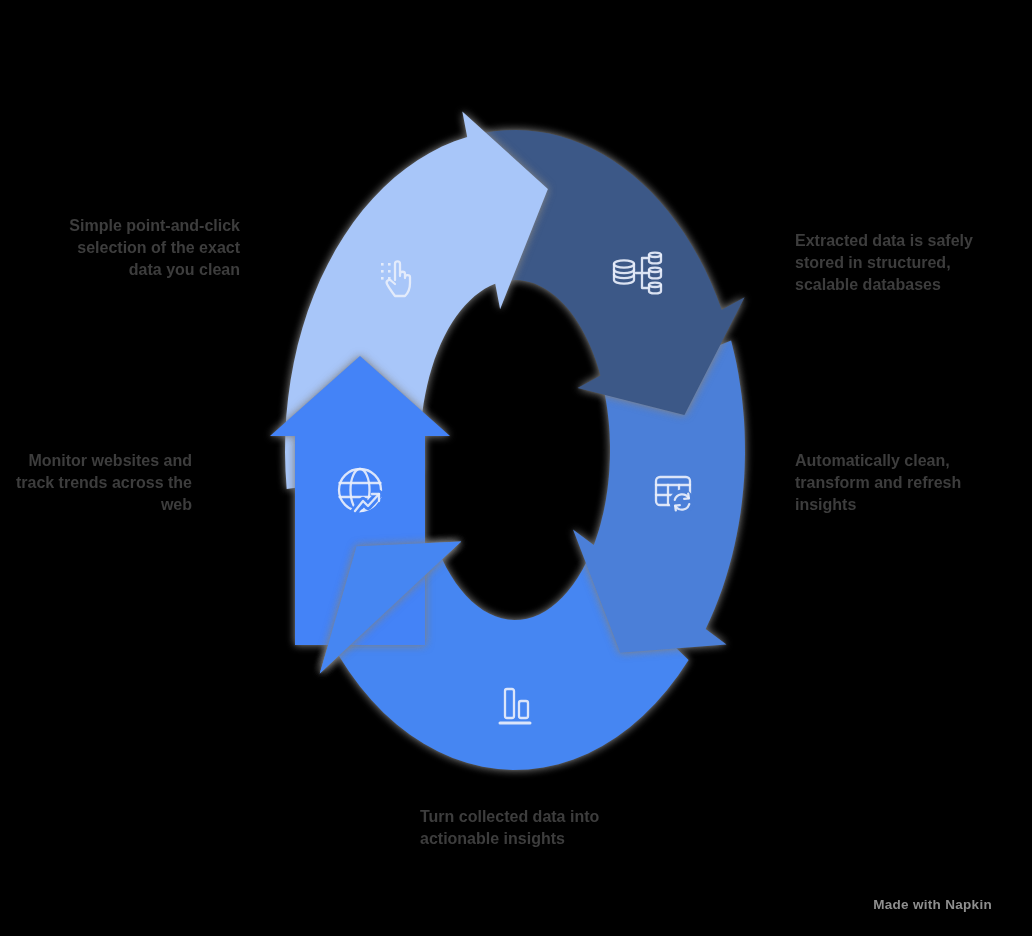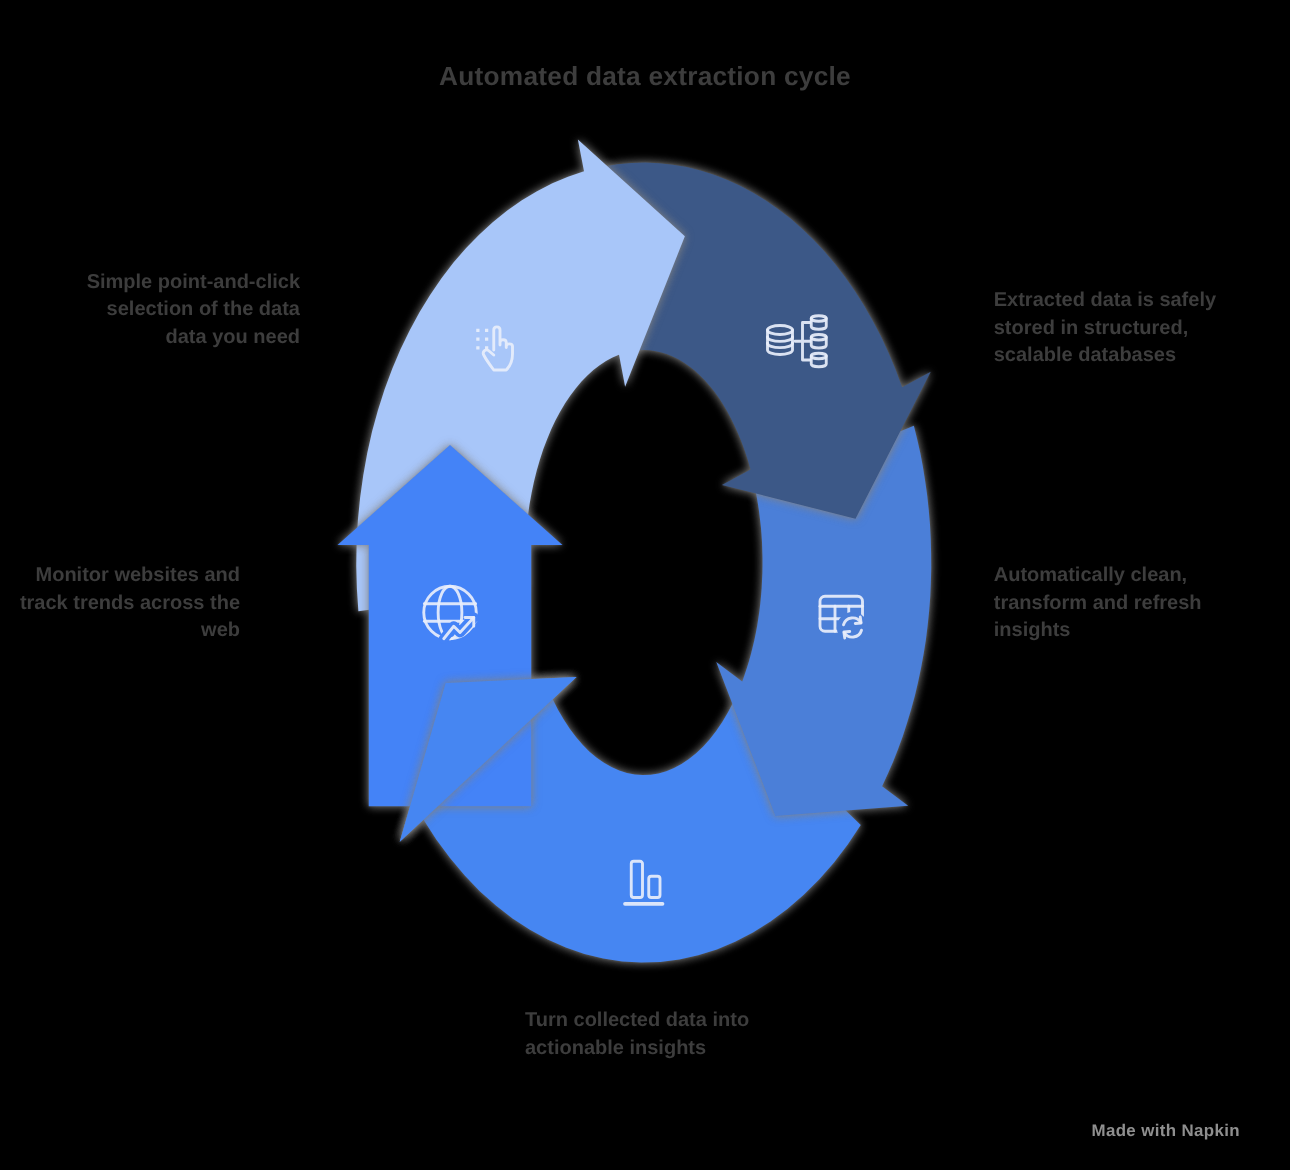--- a/index.html
+++ b/index.html
@@ -28,21 +28,20 @@
   svg{position:absolute;top:0;left:0;}
   .seg{filter:drop-shadow(0 0 4px rgba(130,130,130,.8)) drop-shadow(0 0 1px rgba(130,130,130,.5));}
   .icon{stroke:#e8eefb;stroke-width:2.3;fill:none;stroke-linecap:round;stroke-linejoin:round;opacity:.92;}
   .icon-fill{fill:#e8eefb;stroke:none;opacity:.92;}
 </style>
 </head>
 <body>
 
 <div class="canvas">
 
-  <div class="title">Automated data extraction cycle</div>
 
   <svg width="1032" height="936" viewBox="0 0 1032 936">
     <g id="arrows-layer">
         <path d="M688.6,659.9L678.2,675.5L667.1,690.1L655.3,703.6L642.8,716.0L629.9,727.2L616.4,737.2L602.4,746.0L588.1,753.4L573.5,759.5L558.6,764.2L543.5,767.5L528.3,769.5L513.0,770.0L497.7,769.1L482.5,766.8L467.5,763.1L452.6,758.0L438.1,751.6L423.9,743.8L410.0,734.7L396.7,724.4L383.8,712.9L371.6,700.2L360.0,686.4L349.0,671.5L338.8,655.7L319.8,673.4L356.5,546.3L461.2,541.5L442.2,559.3L446.4,567.7L451.0,575.6L455.8,582.9L460.8,589.6L466.1,595.8L471.6,601.3L477.4,606.1L483.2,610.2L489.2,613.6L495.4,616.3L501.6,618.3L507.9,619.5L514.2,620.0L520.5,619.7L526.8,618.7L533.0,616.9L539.2,614.4L545.2,611.2L551.1,607.2L556.9,602.6L562.4,597.3L567.8,591.3L572.9,584.7L577.8,577.5L582.4,569.8L586.7,561.5Z" fill="#4686f2" class="seg"></path>
         <path d="M731.1,340.6L733.8,351.5L736.3,362.6L738.4,373.8L740.2,385.2L741.8,396.5L743.0,408.0L744.0,419.5L744.6,431.1L744.9,442.7L745.0,454.3L744.7,465.9L744.2,477.5L743.3,489.0L742.1,500.5L740.7,511.9L738.9,523.2L736.8,534.5L734.5,545.6L731.9,556.6L728.9,567.5L725.7,578.2L722.3,588.7L718.5,599.1L714.5,609.3L710.2,619.2L705.7,628.9L726.5,644.5L620.3,652.7L573.0,529.5L593.8,545.1L595.6,539.9L597.4,534.6L599.1,529.2L600.6,523.7L602.0,518.1L603.4,512.4L604.6,506.6L605.7,500.8L606.6,494.9L607.5,488.9L608.2,482.9L608.8,476.8L609.3,470.7L609.6,464.6L609.9,458.4L610.0,452.3L610.0,446.1L609.8,440.0L609.6,433.8L609.2,427.7L608.7,421.6L608.0,415.5L607.3,409.5L606.4,403.6L605.4,397.7L604.3,391.9Z" fill="#4b7fd8" class="seg"></path>
         <path d="M483.0,133.1L494.0,131.3L505.1,130.3L516.2,130.0L527.3,130.5L538.4,131.7L549.5,133.6L560.4,136.3L571.2,139.7L582.0,143.9L592.5,148.7L602.9,154.3L613.0,160.5L623.0,167.5L632.7,175.0L642.1,183.3L651.2,192.1L660.0,201.6L668.4,211.6L676.5,222.2L684.3,233.3L691.6,245.0L698.5,257.1L705.0,269.6L711.0,282.6L716.6,296.0L721.7,309.7L744.6,297.3L684.4,414.9L577.5,387.9L600.4,375.5L598.3,368.2L596.0,361.1L593.5,354.2L590.8,347.5L587.9,341.1L584.9,334.9L581.7,329.0L578.4,323.4L574.9,318.0L571.3,313.0L567.5,308.3L563.6,303.9L559.6,299.9L555.5,296.2L551.3,292.9L547.0,289.9L542.7,287.4L538.2,285.2L533.8,283.3L529.2,281.9L524.7,280.9L520.1,280.2L515.5,280.0L510.9,280.2L506.3,280.7L501.8,281.7Z" fill="#3c5887" class="seg"></path>
         <path d="M286.7,489.0L285.5,470.8L285.0,452.6L285.3,434.3L286.3,416.1L288.1,398.0L290.6,380.1L293.8,362.4L297.7,345.0L302.4,327.9L307.7,311.3L313.8,295.0L320.4,279.3L327.8,264.2L335.7,249.6L344.2,235.7L353.2,222.5L362.8,210.0L372.9,198.4L383.5,187.5L394.4,177.5L405.8,168.4L417.5,160.2L429.6,152.9L441.9,146.6L454.4,141.3L467.2,137.0L462.3,111.5L547.9,189.0L500.1,309.3L495.2,283.7L490.0,286.0L484.8,288.8L479.7,292.2L474.7,296.0L469.9,300.4L465.2,305.2L460.7,310.5L456.3,316.3L452.1,322.5L448.2,329.1L444.4,336.2L440.9,343.5L437.7,351.3L434.6,359.3L431.9,367.7L429.4,376.3L427.2,385.2L425.3,394.2L423.6,403.5L422.3,412.9L421.3,422.4L420.5,432.0L420.1,441.7L420.0,451.4L420.2,461.1L420.7,470.7Z" fill="#a8c6f9" class="seg"></path>
         <path d="M295,645 L295,436 L270,436 L360,356 L450,436 L425,436 L425,645 Z" fill="#4483f7" class="seg"></path>
         <path d="M338.8,655.7L319.8,673.4L356.5,546.3L461.2,541.5L442.2,559.3Z" fill="#4686f2" class="seg"></path>
       </g>
@@ -108,20 +107,20 @@
       </g>
 
       <g transform="translate(515,706)">
         <rect class="icon" x="-10" y="-17" width="9" height="29" rx="2"></rect>
         <rect class="icon" x="4" y="-5" width="9" height="17" rx="2"></rect>
         <line class="icon" x1="-15" y1="17" x2="15" y2="17" style="stroke-width:3"></line>
       </g>
     </g>
   </svg>
 
-  <div class="label label-select">Simple point-and-click selection of the data data you need</div>
+  <div class="label label-select">Simple point-and-click selection of the exact data you clean</div>
   <div class="label label-discover">Monitor websites and track trends across the web</div>
   <div class="label label-store">Extracted data is safely stored in structured, scalable databases</div>
   <div class="label label-refresh">Automatically clean, transform and refresh insights</div>
   <div class="label label-analyze">Turn collected data into actionable insights</div>
 
   <div class="watermark">Made with Napkin</div>
 </div>
 
 </body></html>

